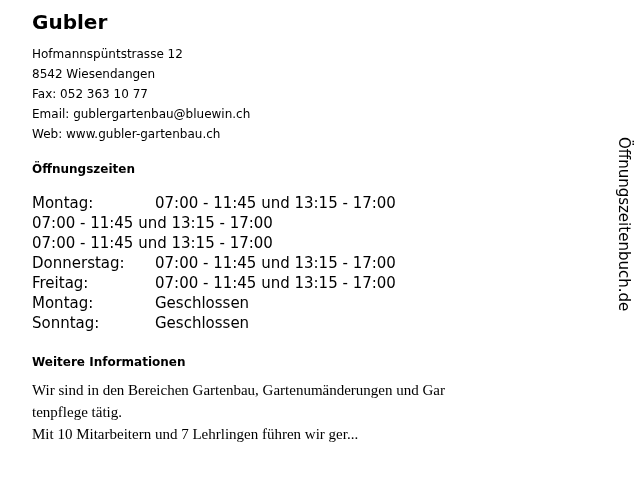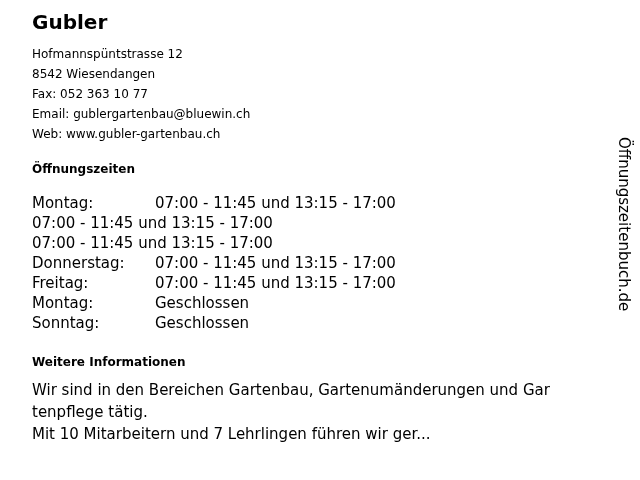--- a/index.html
+++ b/index.html
@@ -59,20 +59,21 @@
   .hours-time {
     white-space: nowrap;
   }
   .info-heading {
     margin-top: 19px;
   }
   .info {
     margin-top: 7px;
     font-size: 15px;
     line-height: 22px;
+    font-family: Liberation Serif, serif;
   }
   .info div {
     white-space: nowrap;
   }
   .watermark {
     position: absolute;
     top: 137px;
     right: 6px;
     writing-mode: vertical-rl;
     font-size: 15px;

